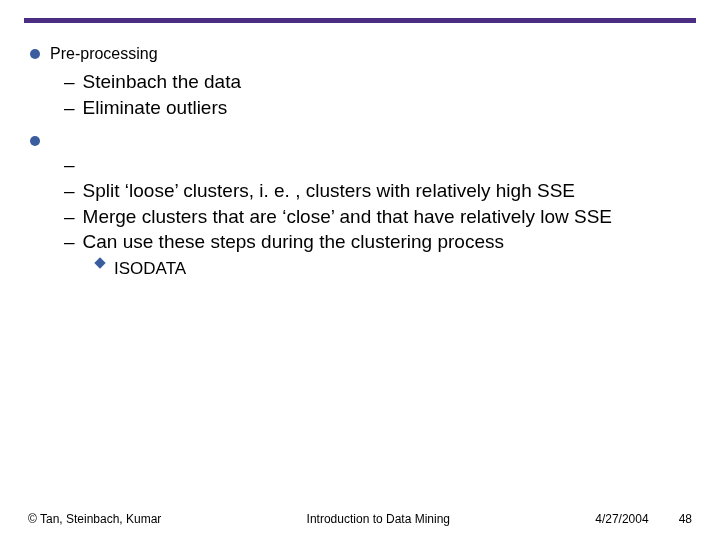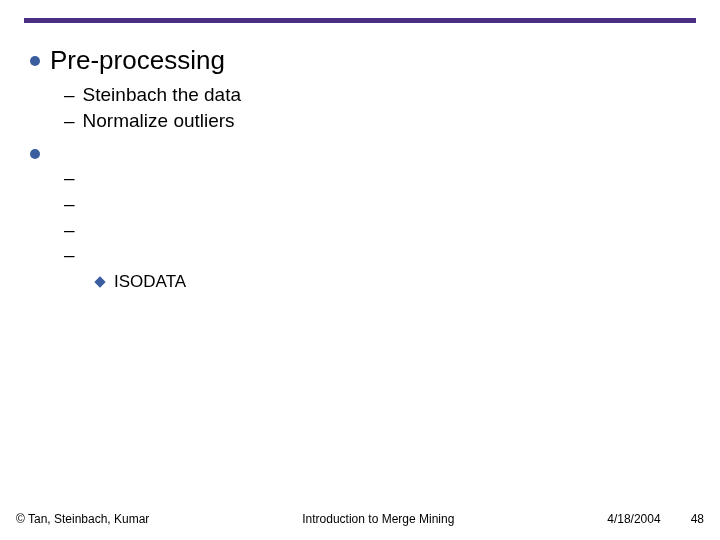--- a/index.html
+++ b/index.html
@@ -40,61 +40,61 @@
   }
   .bullet-disc {
     width: 10px;
     height: 10px;
     background: #3a5d9f;
     border-radius: 50%;
     flex-shrink: 0;
     margin-right: 10px;
   }
   .section-title {
-    font-size: 26px;
+    font-size: 16px;
     color: #000;
   }
   .sub-list {
     padding-left: 40px;
   }
   .sub-item {
     display: flex;
     align-items: flex-start;
     font-size: 19px;
     line-height: 1.35;
     color: #000;
   }
   .dash {
     flex-shrink: 0;
     margin-right: 8px;
   }
   .sub-sub {
     display: flex;
-    align-items: center;
+    align-items: flex-start;
     padding-left: 72px;
     margin-top: 4px;
   }
   .diamond {
     width: 8px;
     height: 8px;
     background: #3a5d9f;
     transform: rotate(45deg);
     flex-shrink: 0;
     margin-right: 10px;
   }
   .sub-sub-text {
     font-size: 17px;
     color: #000;
   }
   .footer {
     position: absolute;
     bottom: 14px;
     left: 0;
     width: 100%;
-    padding: 0 16px;
+    padding: 0 28px;
     display: flex;
     align-items: center;
     font-size: 12px;
     color: #000;
   }
   .footer .left { flex: 0 0 auto; }
   .footer .center { flex: 1; text-align: center; }
   .footer .right { flex: 0 0 auto; display: flex; gap: 30px; }
 </style>
 </head>
@@ -108,50 +108,53 @@
       <div class="bullet-disc"></div>
       <div class="section-title">Pre-processing</div>
     </div>
     <div class="sub-list">
       <div class="sub-item">
         <span class="dash">–</span>
         <span>Steinbach the data</span>
       </div>
       <div class="sub-item">
         <span class="dash">–</span>
-        <span>Normalize outliers</span>
+        <span>Eliminate outliers</span>
       </div>
     </div>
   </div>
 
   <div class="section">
     <div class="section-head">
       <div class="bullet-disc"></div>
     </div>
     <div class="sub-list">
       <div class="sub-item">
         <span class="dash">–</span>
       </div>
       <div class="sub-item">
         <span class="dash">–</span>
+        <span>Split ‘loose’ clusters, i. e. , clusters with relatively high SSE</span>
       </div>
       <div class="sub-item">
         <span class="dash">–</span>
+        <span>Merge clusters that are ‘close’ and that have relatively low SSE</span>
       </div>
       <div class="sub-item">
         <span class="dash">–</span>
+        <span>Can use these steps during the clustering process</span>
       </div>
     </div>
     <div class="sub-sub">
       <div class="diamond"></div>
       <div class="sub-sub-text">ISODATA</div>
     </div>
   </div>
 
   <div class="footer">
     <div class="left">© Tan, Steinbach, Kumar</div>
-    <div class="center">Introduction to Merge Mining</div>
+    <div class="center">Introduction to Data Mining</div>
     <div class="right">
-      <span>4/18/2004</span>
+      <span>4/27/2004</span>
       <span>48</span>
     </div>
   </div>
 </div>
 
 </body></html>

